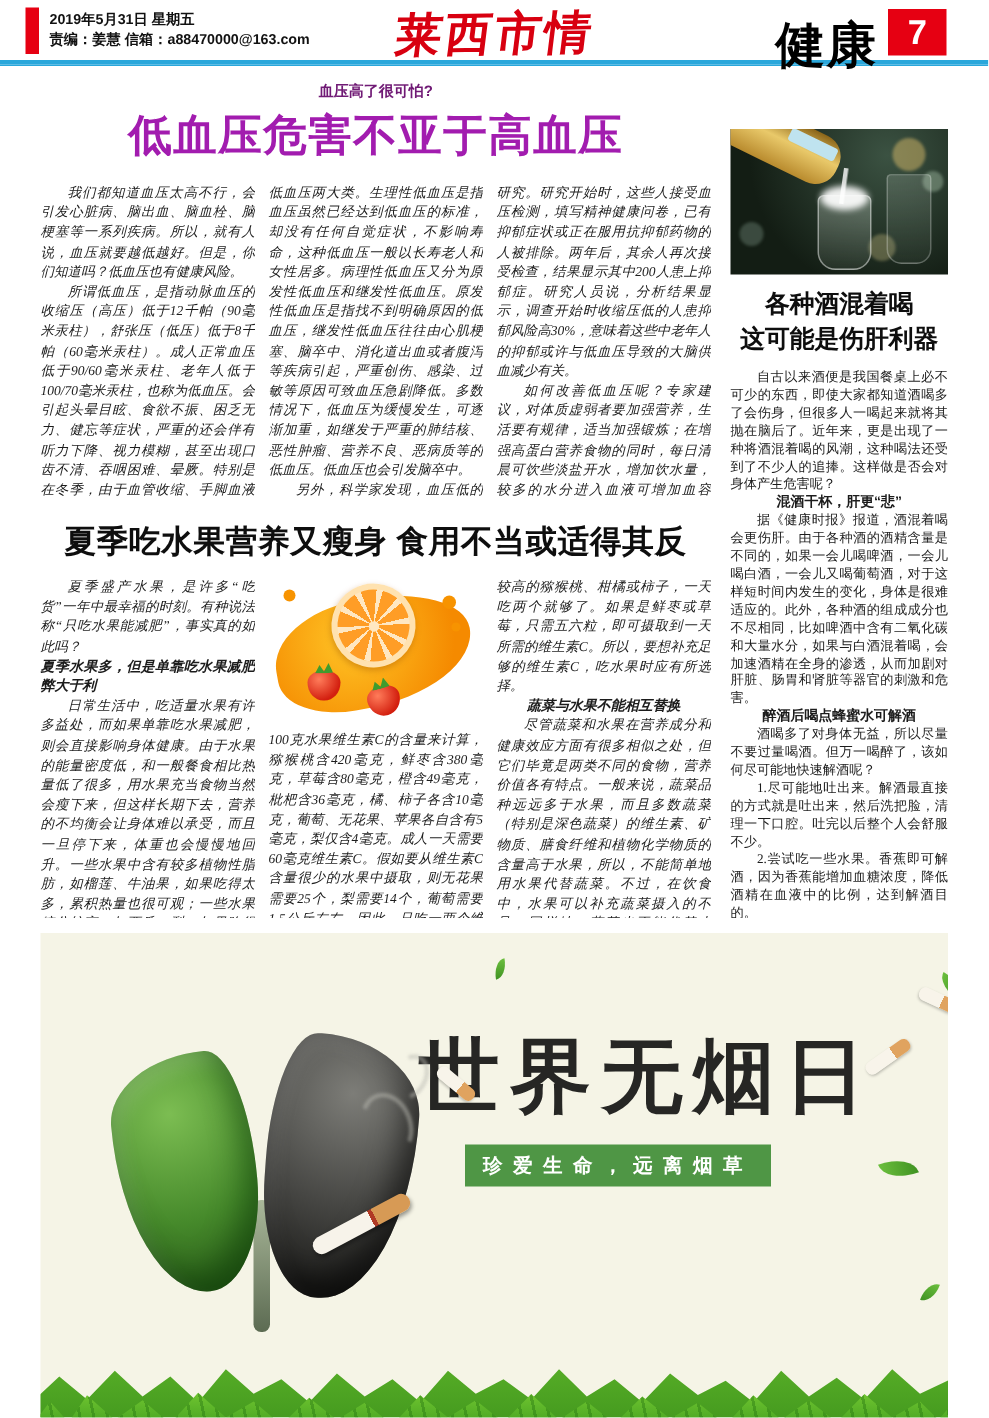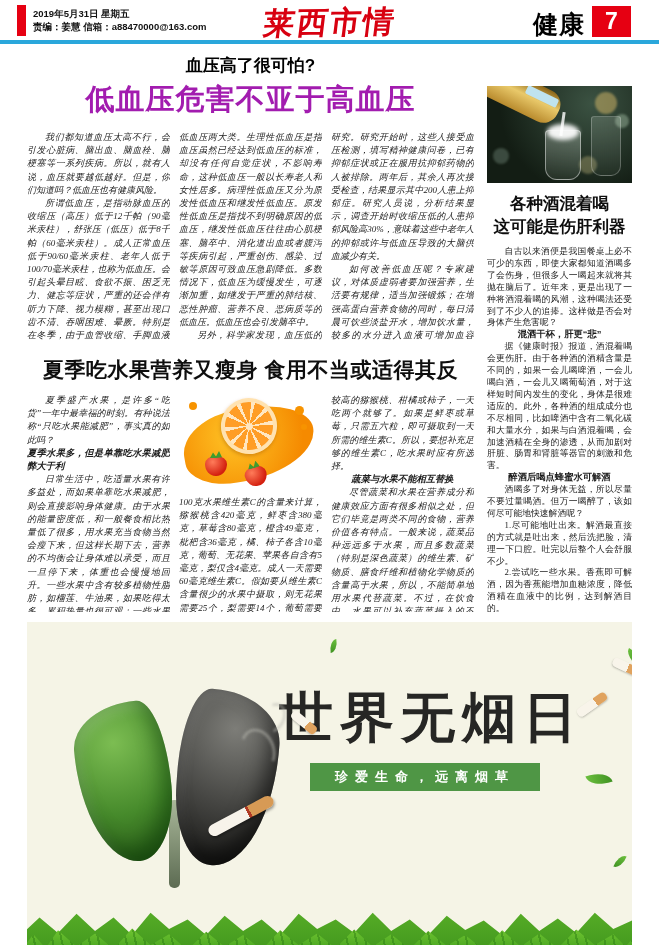--- a/index.html
+++ b/index.html
@@ -6,31 +6,31 @@
   html,body { width:659px; background:#ffffff; }
   body { font-family:"Liberation Serif", serif; color:#1c1c1c; }
   .page { position:relative; width:659px; height:945px; overflow:hidden; background:#fff; }
 
   
   .hdr { position:relative; height:40px; }
   .red-bar { position:absolute; left:17px; top:5px; width:9px; height:31px; background:#e60012; }
   .hdr-left { position:absolute; left:33px; top:7px; font-family:"Liberation Sans",sans-serif; font-weight:bold; font-size:9.5px; line-height:13px; color:#111; }
   .masthead { position:absolute; left:0; right:0; top:2px; text-align:center; }
   .masthead span { display:inline-block; font-family:"Liberation Serif",serif; font-weight:900; font-size:31px; color:#d80010; transform:skewX(-8deg) rotate(-1deg); letter-spacing:2px; }
-  .section-label { position:absolute; right:74px; top:8px; font-family:"Liberation Sans",sans-serif; font-weight:900; font-size:25px; color:#000; letter-spacing:1px; }
+  .section-label { position:absolute; right:74px; top:8px; font-family:"Liberation Sans",sans-serif; font-weight:900; font-size:33px; color:#000; letter-spacing:1px; }
   .page-num { position:absolute; right:28px; top:6px; width:39px; height:31px; background:#e60012; color:#fff; font-family:"Liberation Sans",sans-serif; font-weight:bold; font-size:23px; text-align:center; line-height:31px; }
   .rules { height:2px; border-top:3px solid #2aa7db; border-bottom:1px solid #2aa7db; background:#fff; }
 
   
   .content { display:flex; gap:13px; padding:10px 27px 0 27px; height:568px; overflow:hidden; }
   .left-col { width:447px; flex:none; }
   .sidebar { width:145px; flex:none;margin-top:32px; }
 
   
-  .kicker { text-align:center; font-family:"Liberation Sans",sans-serif; font-weight:bold; font-size:17px; color:#000000; }
+  .kicker { text-align:center; font-family:"Liberation Sans",sans-serif; font-weight:bold; font-size:10px; color:#701a75; }
   .main-title { text-align:center; font-family:"Liberation Sans",sans-serif; font-weight:900; font-size:29px; letter-spacing:1px; color:#a21caf; margin:3px 0 11px 0; }
   .cols { display:flex; gap:9px; text-align:justify; }
   .cols .col { flex:1; font-size:9px; line-height:13.2px; overflow:hidden;font-style:italic; }
   .cols.main-cols { height:212px; }
   .cols.fruit-cols { height:232px; }
   p.body { text-indent:2em; }
   .sub { font-family:"Liberation Sans",sans-serif; font-weight:bold; font-size:9.3px; }
   .sub.center { text-align:center; }
 
   .fruit-title { text-align:center; font-family:"Liberation Sans",sans-serif; font-weight:900; font-size:21px; color:#0e0e0e; margin:13px 0 10px 0; letter-spacing:0.5px; }
@@ -52,21 +52,21 @@
   .stream { position:absolute; left:74px; top:26px; width:3px; height:24px; background:rgba(255,255,255,.8); transform:rotate(8deg); filter:blur(.4px); }
   .glass { position:absolute; left:58px; top:44px; width:36px; height:50px; border:1px solid rgba(255,255,255,.45); border-radius:4px 4px 12px 12px; background:linear-gradient(rgba(235,245,235,.30), rgba(170,190,170,.10)); }
   .glass2 { position:absolute; left:104px; top:30px; width:30px; height:60px; border:1px solid rgba(255,255,255,.25); border-radius:3px 3px 10px 10px; background:linear-gradient(rgba(235,245,235,.16), rgba(170,190,170,.06)); }
   .foam { position:absolute; left:60px; top:38px; width:32px; height:16px; border-radius:50%; background:rgba(255,255,255,.92); filter:blur(2px); }
   .wine-title { text-align:center; font-family:"Liberation Sans",sans-serif; font-weight:900; font-size:16.5px; line-height:23px; color:#0e0e0e; margin:4px 0 8px 0; }
   .wine-body { font-size:8.8px; line-height:11.9px; text-align:justify; }
 
   
   .banner { position:relative; margin:10px 27px 0 27px; height:382px; background:#f5f4e6; overflow:hidden; }
   .banner-title { position:absolute; left:252px; top:60px; font-family:"Liberation Sans",sans-serif; font-weight:900; font-size:54px; letter-spacing:7px; color:#262624; }
-  .banner-tagline { position:absolute; left:283px; top:141px; background:#4f9645; color:#fff; font-family:"Liberation Sans",sans-serif; font-weight:bold; font-size:13px; letter-spacing:7px; padding:5px 25px; white-space:nowrap; }
+  .banner-tagline { position:absolute; left:283px; top:141px; background:#4f9645; color:#fff; font-family:"Liberation Sans",sans-serif; font-weight:bold; font-size:13px; letter-spacing:7px; padding:5px 12px; white-space:nowrap; }
   .cig { position:absolute; height:9px; border-radius:4px; background:linear-gradient(90deg, #f8f4ea 0 62%, #e0a35f 62%); box-shadow:0 1px 2px rgba(0,0,0,.25); }
   .cig.c1 { left:262px; top:96px; width:30px; transform:rotate(40deg); }
   .cig.c2 { left:548px; top:78px; width:34px; transform:rotate(-35deg); }
   .cig.c3 { left:585px; top:40px; width:26px; transform:rotate(25deg); }
   .leaf { position:absolute; width:19px; height:11px; background:linear-gradient(100deg, #6cbf3e, #3f9222); border-radius:0 100% 0 100%; }
   .grass-back { position:absolute; left:-6px; right:-6px; bottom:0; height:96px; background:linear-gradient(#57ae27, #2a7d13); clip-path:polygon(0 28%, 3% 10%, 6% 26%, 9% 6%, 12% 24%, 15% 10%, 18% 28%, 21% 5%, 24% 22%, 27% 12%, 30% 28%, 33% 8%, 36% 24%, 39% 12%, 42% 28%, 45% 6%, 48% 22%, 51% 12%, 54% 26%, 57% 5%, 60% 24%, 63% 12%, 66% 28%, 69% 8%, 72% 23%, 75% 13%, 78% 28%, 81% 6%, 84% 24%, 87% 11%, 90% 26%, 93% 5%, 96% 22%, 100% 10%, 100% 100%, 0 100%); }
   .grass-front { position:absolute; left:-6px; right:-6px; bottom:0; height:82px; background:repeating-linear-gradient(78deg, rgba(0,0,0,0) 0 7px, rgba(13,90,5,.30) 7px 9px), linear-gradient(#7ccf35, #37961b 45%, #1d6e0f); clip-path:polygon(0 35%, 2% 15%, 4% 32%, 6% 10%, 9% 30%, 12% 14%, 15% 33%, 18% 8%, 21% 28%, 24% 15%, 27% 34%, 30% 12%, 33% 30%, 36% 16%, 39% 34%, 42% 10%, 45% 28%, 48% 14%, 51% 32%, 54% 9%, 57% 30%, 60% 15%, 63% 33%, 66% 11%, 69% 29%, 72% 16%, 75% 34%, 78% 10%, 81% 30%, 84% 14%, 87% 32%, 90% 9%, 93% 28%, 96% 15%, 98% 30%, 100% 12%, 100% 100%, 0 100%); }
 
   .lungs { position:absolute; left:28px; top:60px; width:245px; height:220px; }
   .trunk { position:absolute; left:114px; top:118px; width:11px; height:88px; background:linear-gradient(#aab89a, #5c6b52); border-radius:5px; }

